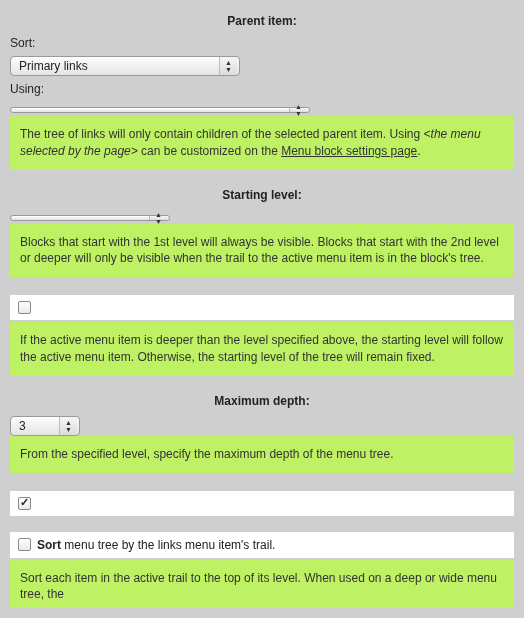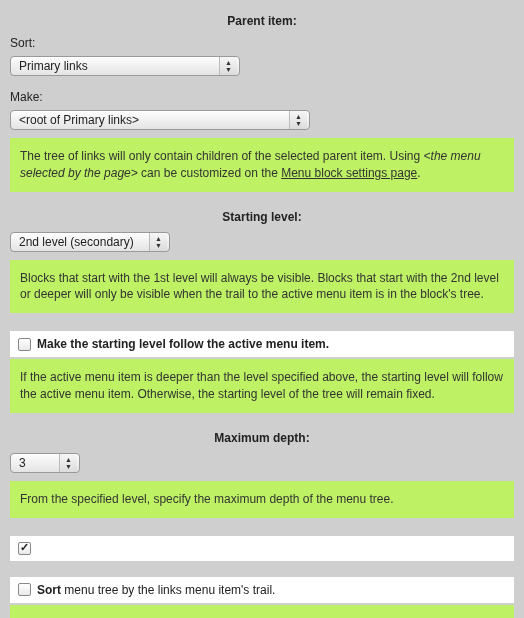--- a/index.html
+++ b/index.html
@@ -24,21 +24,20 @@
   .select-wrap {
     display: inline-block;
     position: relative;
     background: linear-gradient(#fdfdfd, #e4e4e4);
     border: 1px solid #999;
     border-radius: 4px;
     padding: 2px 26px 2px 8px;
     font-size: 12px;
     color: #222;
     box-shadow: inset 0 1px 0 #fff;
-    margin-bottom: 8px;
     cursor: default;
   }
   .select-wrap .arrows {
     position: absolute;
     right: 2px;
     top: 0;
     bottom: 0;
     width: 18px;
     background: linear-gradient(#f6f6f6, #dcdcdc);
     border-left: 1px solid #bbb;
@@ -97,46 +96,43 @@
 
 <div class="sub-label">Sort:</div>
 <div class="select-wrap" style="min-width:230px;">
   <span>Primary links</span>
   <div class="arrows">
       <span>▲</span>
       <span>▼</span>
     </div>
 </div>
 
-<div class="sub-label">Make:</div>
+<div class="sub-label">Using:</div>
 <div class="select-wrap" style="min-width:300px;">
-  <span>&lt;root of Primary links&gt;</span>
   <div class="arrows">
       <span>▲</span>
       <span>▼</span>
     </div>
 </div>
 
 <div class="desc-box">
   <span>The tree of links will only contain children of the selected parent item. Using </span><em>&lt;the menu selected by the page&gt;</em><span> can be customized on the </span><a href="#">Menu block settings page</a><span>.</span>
 </div>
 
 <div class="field-label">Starting level:</div>
 <div class="select-wrap" style="min-width:160px;">
-  <span>2nd level (secondary)</span>
   <div class="arrows">
       <span>▲</span>
       <span>▼</span>
     </div>
 </div>
 <div class="desc-box">Blocks that start with the 1st level will always be visible. Blocks that start with the 2nd level or deeper will only be visible when the trail to the active menu item is in the block's tree.</div>
 
 <div class="check-row">
   <div class="checkbox"></div>
-  <div class="check-label"><span class="bold">Make the starting level follow the active menu item.</span></div>
 </div>
 <div class="desc-box">If the active menu item is deeper than the level specified above, the starting level will follow the active menu item. Otherwise, the starting level of the tree will remain fixed.</div>
 
 <div class="field-label">Maximum depth:</div>
 <div class="select-wrap" style="min-width:70px;">
   <span>3</span>
   <div class="arrows">
       <span>▲</span>
       <span>▼</span>
     </div>

